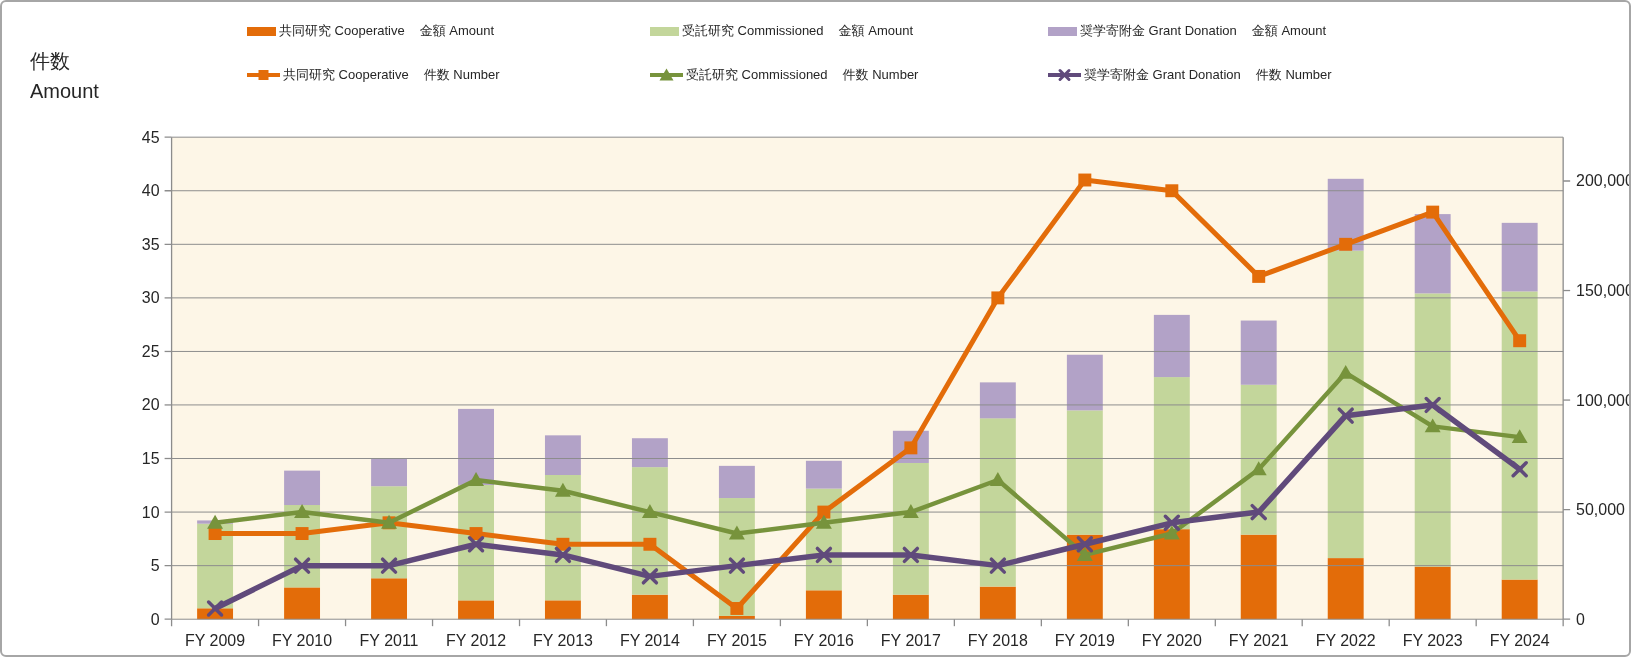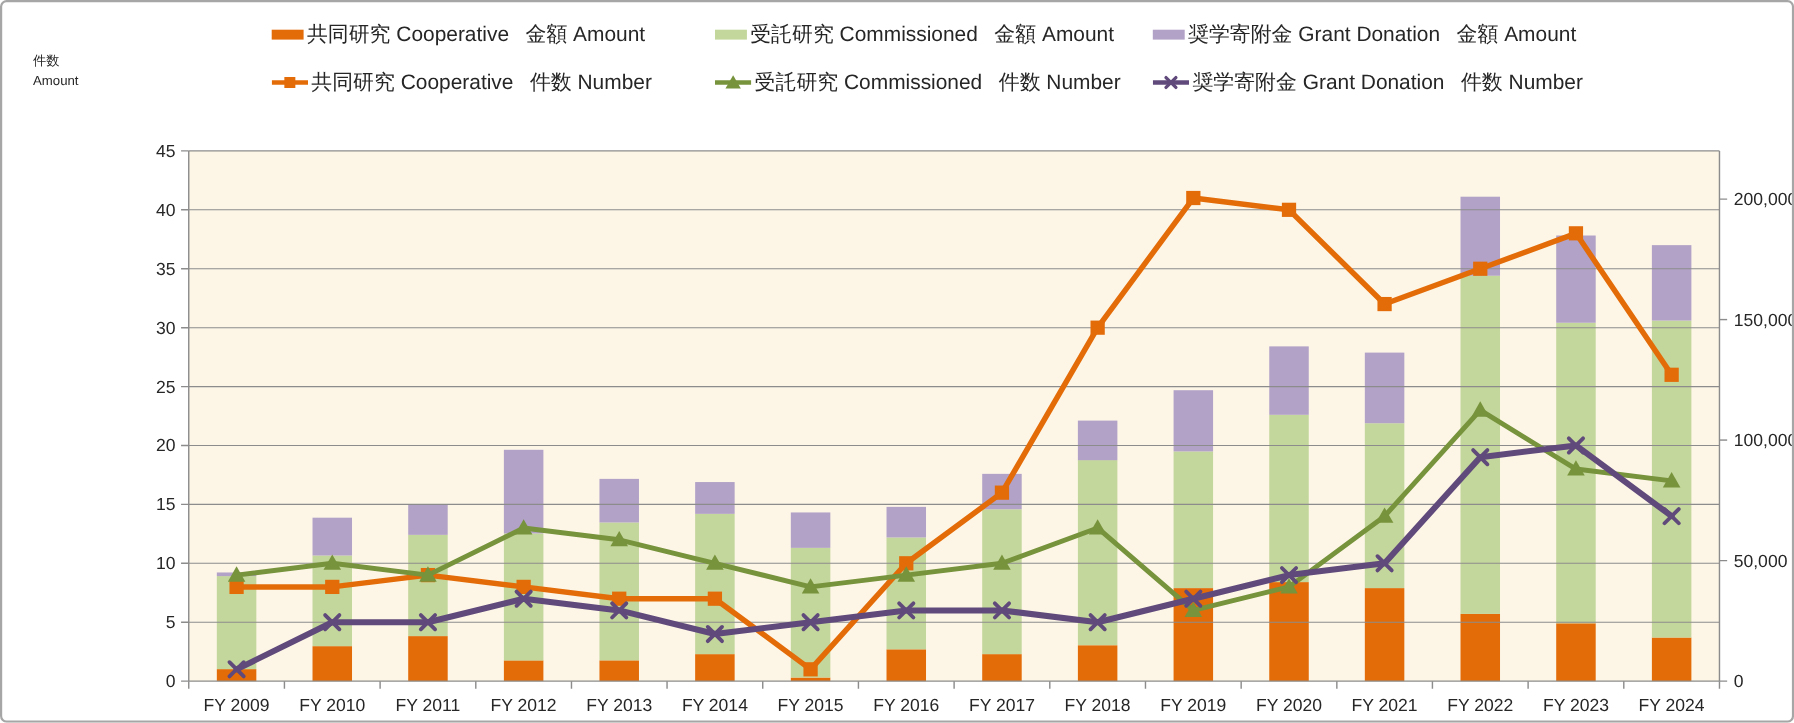--- a/index.html
+++ b/index.html
@@ -10,28 +10,28 @@
     border:2px solid #a6a6a6;
     border-radius:6px;
     background:#ffffff;
     font-family:"Liberation Sans", sans-serif;
     color:#262626;
     overflow:hidden;
   }
   .plot-svg{position:absolute;left:0;top:0;}
   svg text{font-family:"Liberation Sans", sans-serif;fill:#262626;}
 
-  .axis-title{position:absolute;font-size:12px;line-height:1.5;white-space:nowrap;}
+  .axis-title{position:absolute;font-size:20px;line-height:1.5;white-space:nowrap;}
   .axis-title.left{left:28px;top:44px;}
   .axis-title.right{left:1436px;top:48px;}
 
   .legend-item{
     position:absolute;
     display:flex;align-items:center;gap:3px;
-    font-size:19px;white-space:nowrap;height:18px;
+    font-size:13px;white-space:nowrap;height:18px;
   }
   .legend-item .metric{margin-left:12px;}
   .sw-bar{display:inline-block;width:29px;height:9px;}
   .sw-line{display:inline-block;width:33px;height:14px;line-height:0;}
   .r1{top:20px;} .r2{top:64px;}
   .c1{left:245px;} .c2{left:648px;} .c3{left:1046px;}
 </style>
 </head>
 <body>
 

